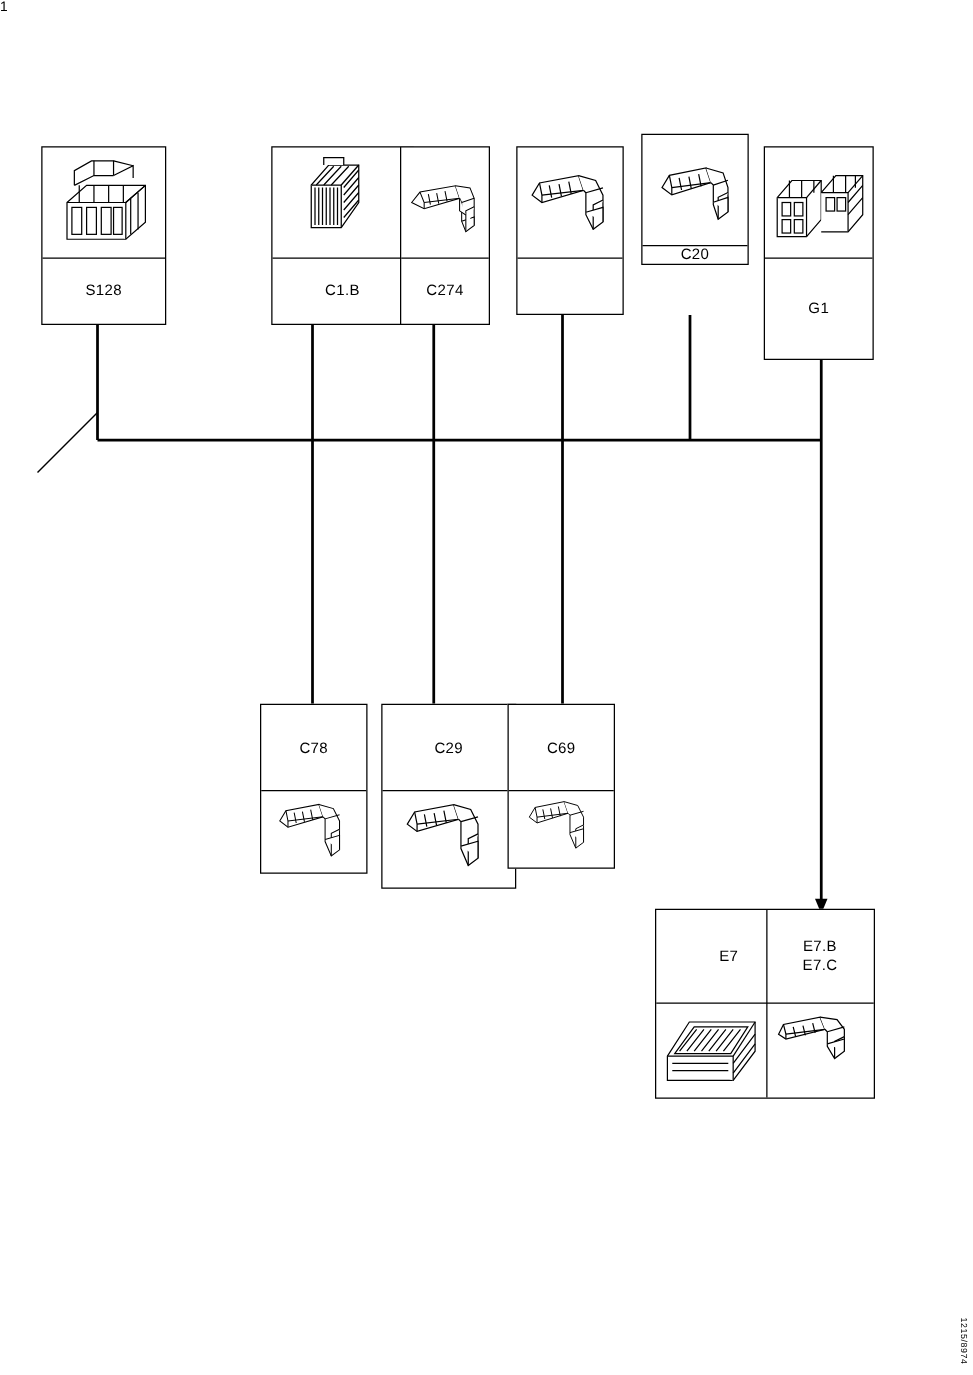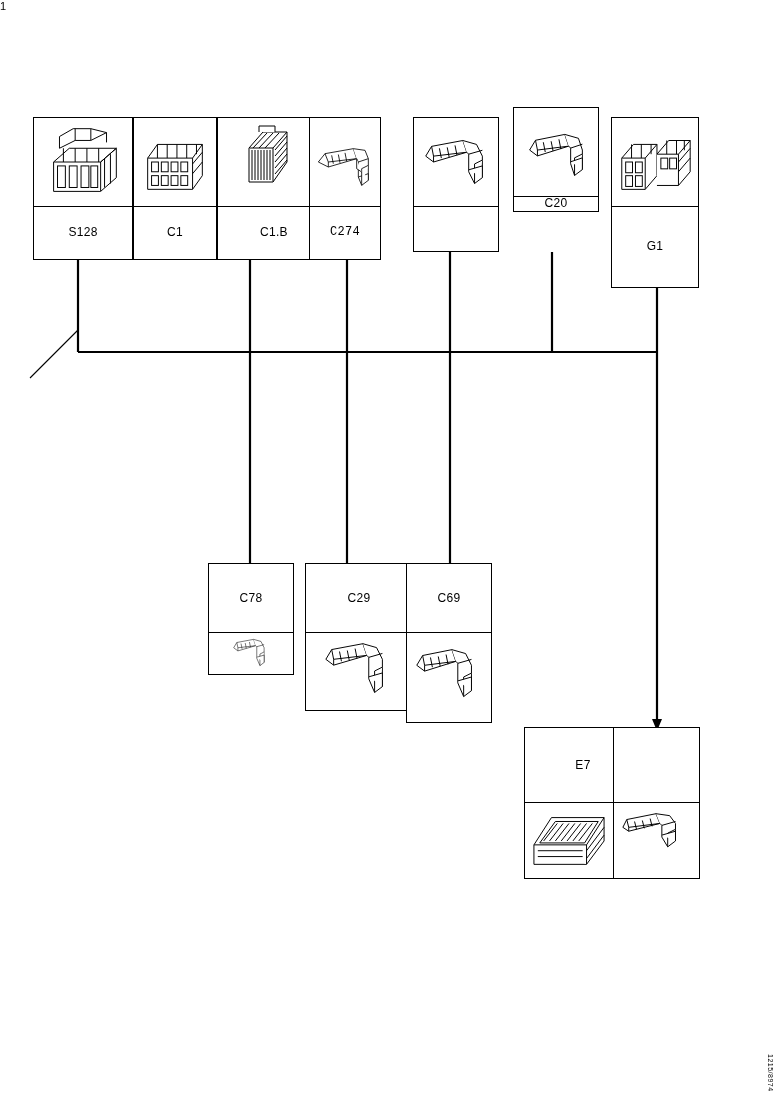--- a/index.html
+++ b/index.html
@@ -130,63 +130,40 @@
           <rect x="58" y="48" width="7" height="22"></rect>
           <path d="M68 44 L84 30 M72 40 L72 70 M78 36 L78 66"></path>
           <path d="M30 30 L30 44 M42 30 L42 44 M54 30 L54 44 M66 30 L66 44"></path>
         </g>
       </svg>
     </div>
     <div class="cell-divider-h" style="top:88px;"></div>
     <div class="cell cell-label" style="left:0;top:88px;right:0;bottom:0;">S128</div>
   </div>
 
-  <div class="node" style="left:133px;top:117px;width:84px;height:143px;">
-    <div class="cell" style="left:0;top:0;right:0;height:88px;">
-      <svg class="art" viewBox="0 0 84 88">
-        <g stroke="#000" fill="#fff" stroke-width="1">
-          <path d="M14 40 L24 26 L70 26 L70 58 L60 72 L14 72 Z"></path>
-          <path d="M14 40 L60 40 L60 72"></path>
-          <path d="M60 40 L70 26"></path>
-          <rect x="18" y="44" width="7" height="10"></rect>
-          <rect x="28" y="44" width="7" height="10"></rect>
-          <rect x="38" y="44" width="7" height="10"></rect>
-          <rect x="48" y="44" width="7" height="10"></rect>
-          <rect x="18" y="58" width="7" height="10"></rect>
-          <rect x="28" y="58" width="7" height="10"></rect>
-          <rect x="38" y="58" width="7" height="10"></rect>
-          <rect x="48" y="58" width="7" height="10"></rect>
-          <path d="M24 26 L24 40 M34 26 L34 40 M44 26 L44 40 M54 26 L54 40 M64 26 L64 36"></path>
-          <path d="M60 46 L70 34 M60 56 L70 44"></path>
-        </g>
-      </svg>
-    </div>
-    <div class="cell-divider-h" style="top:88px;"></div>
-    <div class="cell cell-label" style="left:0;top:88px;right:0;bottom:0;">C1</div>
-  </div>
 
   <div class="node" style="left:217px;top:117px;width:114px;height:143px;">
     <div class="cell" style="left:0;top:0;right:0;height:88px;">
       <svg class="art" viewBox="0 0 90 88">
         <g stroke="#000" fill="#fff" stroke-width="1">
           <path d="M20 64 L20 30 L34 14 L58 14 L58 44 L44 64 Z"></path>
           <path d="M20 30 L44 30 L44 64"></path>
           <path d="M44 30 L58 14"></path>
           <path d="M23 32 L23 62 M26 32 L26 62 M29 32 L29 62 M32 32 L32 62 M35 32 L35 62 M38 32 L38 62 M41 32 L41 62"></path>
           <path d="M24 30 L38 15 M30 30 L44 15 M36 30 L50 15"></path>
           <path d="M46 32 L58 18 M46 38 L58 24 M46 44 L58 30 M46 50 L58 36 M46 56 L58 42"></path>
           <path d="M30 14 L30 8 L46 8 L46 14"></path>
         </g>
       </svg>
     </div>
     <div class="cell-divider-h" style="top:88px;"></div>
     <div class="cell cell-label" style="left:0;top:88px;right:0;bottom:0;">C1.B</div>
   </div>
 
-  <div class="node" style="left:309px;top:117px;width:72px;height:143px;font-family:Liberation Mono, monospace;">
+  <div class="node" style="left:320px;top:117px;width:72px;height:143px;">
     <div class="cell" style="left:0;top:0;right:0;height:88px;">
       <svg class="art" viewBox="0 0 84 88">
         <g stroke="#000" fill="#fff" stroke-width="1">
           <path d="M10 44 L18 34 L52 28 L56 40 L22 50 Z"></path>
           <path d="M18 34 L22 44 L22 50"></path>
           <path d="M22 44 L56 40"></path>
           <path d="M26 36 L28 46 M34 35 L36 45 M42 33 L44 43"></path>
           <path d="M52 28 L66 30 L70 40 L70 66 L62 72 L58 62 L58 44 L56 40"></path>
           <path d="M58 44 L70 40"></path>
           <path d="M58 62 L70 58 L70 66"></path>
@@ -255,21 +232,21 @@
           <rect x="59" y="40" width="7" height="11"></rect>
           <path d="M56 22 L56 36 M66 22 L66 36 M74 22 L74 32"></path>
           <path d="M68 44 L80 30 M68 54 L80 40"></path>
         </g>
       </svg>
     </div>
     <div class="cell-divider-h" style="top:88px;"></div>
     <div class="cell cell-label" style="left:0;top:88px;right:0;bottom:0;">G1</div>
   </div>
 
-  <div class="node" style="left:208px;top:563px;width:86px;height:112px;padding-left:28px;">
+  <div class="node" style="left:208px;top:563px;width:86px;height:136px;padding-left:28px;">
     <div class="cell cell-label" style="left:0;top:0;right:0;height:68px;">C78</div>
     <div class="cell-divider-h" style="top:68px;"></div>
     <div class="cell" style="left:0;top:68px;right:0;bottom:0;">
       <svg class="art" viewBox="0 0 86 80">
         <g stroke="#000" fill="#fff" stroke-width="1">
           <path d="M10 30 L16 20 L48 14 L52 26 L18 36 Z"></path>
           <path d="M16 20 L18 30 L18 36"></path>
           <path d="M18 30 L52 26"></path>
           <path d="M24 22 L26 32 M32 21 L34 31 M40 19 L42 29"></path>
           <path d="M48 14 L62 18 L68 30 L68 58 L60 64 L54 50 L54 28 L52 26"></path>
@@ -293,41 +270,43 @@
           <path d="M22 20 L24 30 M30 19 L32 29 M38 17 L40 27"></path>
           <path d="M46 12 L60 16 L66 28 L66 56 L58 62 L52 48 L52 26 L50 24"></path>
           <path d="M52 26 L66 22"></path>
           <path d="M58 62 L58 40 L66 36"></path>
           <path d="M52 46 L66 42 L66 56"></path>
         </g>
       </svg>
     </div>
   </div>
 
-  <div class="node" style="left:406px;top:563px;width:86px;height:160px;">
+  <div class="node" style="left:406px;top:563px;width:86px;height:132px;">
     <div class="cell cell-label" style="left:0;top:0;right:0;height:68px;">C69</div>
     <div class="cell-divider-h" style="top:68px;"></div>
     <div class="cell" style="left:0;top:68px;right:0;bottom:0;">
       <svg class="art" viewBox="0 0 86 80">
         <g stroke="#000" fill="#fff" stroke-width="1">
           <path d="M10 28 L16 18 L46 12 L50 24 L18 34 Z"></path>
           <path d="M16 18 L18 28 L18 34"></path>
           <path d="M18 28 L50 24"></path>
           <path d="M24 20 L26 30 M32 19 L34 29 M40 17 L42 27"></path>
           <path d="M46 12 L60 16 L66 28 L66 54 L58 60 L52 46 L52 26 L50 24"></path>
           <path d="M52 26 L66 22"></path>
           <path d="M58 60 L58 40 L66 36"></path>
           <path d="M52 44 L66 40 L66 54"></path>
         </g>
       </svg>
     </div>
   </div>
 
   <div class="node" style="left:524px;top:727px;width:176px;height:152px;">
     <div class="cell cell-label" style="left:14px;top:0;width:88px;height:74px;">E7</div>
+    <div class="cell cell-label" style="left:88px;top:0;right:0;height:74px;">E7.B
+E7.C</div>
     <div class="cell-divider-v" style="left:88px;"></div>
     <div class="cell-divider-h" style="top:74px;"></div>
     <div class="cell" style="left:0;top:74px;width:88px;bottom:0;">
       <svg class="art" viewBox="0 0 88 78">
         <g stroke="#000" fill="#fff" stroke-width="1">
           <path d="M8 44 L26 16 L80 16 L80 40 L62 64 L8 64 Z"></path>
           <path d="M8 44 L62 44 L62 64"></path>
           <path d="M62 44 L80 16"></path>
           <path d="M14 42 L30 20 L74 20 L60 42 Z"></path>
           <path d="M18 40 L32 22 M24 40 L38 22 M30 40 L44 22 M36 40 L50 22 M42 40 L56 22 M48 40 L62 22 M54 40 L68 22"></path>

